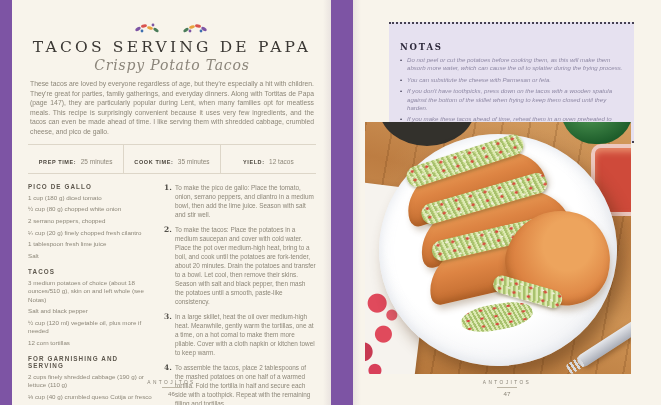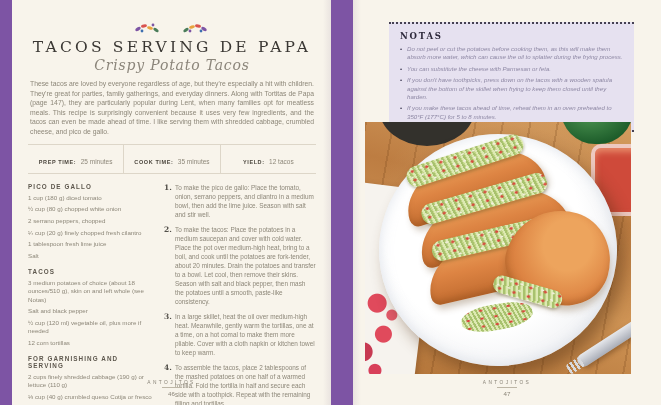--- a/index.html
+++ b/index.html
@@ -40,21 +40,21 @@
   .step-num{flex:0 0 11px;font-family:"DejaVu Serif","Liberation Serif",serif;font-weight:bold;
        font-size:7.5px;color:#53504a;line-height:9px;}
   .step-text{font-size:6.4px;line-height:9px;color:#8d8779;}
   .page-footer{position:absolute;left:0;right:0;bottom:8px;text-align:center;}
   .footer-section{font-size:4.8px;letter-spacing:2.4px;color:#8a8478;}
   .footer-rule{width:20px;border-top:1px solid #bdb6a6;margin:2px auto;}
   .footer-num{font-size:6.2px;color:#8a8478;}
 
   
   .notas{position:absolute;left:36px;top:22px;width:245px;background:#e6e1f0;
-       border-top:2px dotted #454052;border-bottom:2px dotted #454052;padding:7px 11px 6px 11px;box-sizing:border-box;}
+       border-top:2px dotted #454052;border-bottom:2px dotted #454052;padding:18px 11px 6px 11px;box-sizing:border-box;}
   .notas-title{font-family:"DejaVu Serif","Liberation Serif",serif;font-weight:bold;
        font-size:8.5px;letter-spacing:1.8px;color:#2e2a3c;margin-bottom:4px;}
   .nota{display:flex;margin-bottom:3px;}
   .nota-marker{flex:0 0 7px;font-size:6px;color:#3c3750;line-height:8.4px;}
   .nota-text{font-size:6.1px;line-height:8.4px;font-style:italic;color:#8e88a4;}
 
   
   .photo{position:absolute;left:12px;top:122px;width:266px;height:252px;overflow:hidden;
        background:linear-gradient(15deg,#b27338,#cf9455 38%,#bd7d42 68%,#d59e60);}
   .photo::after{content:"";position:absolute;inset:0;

